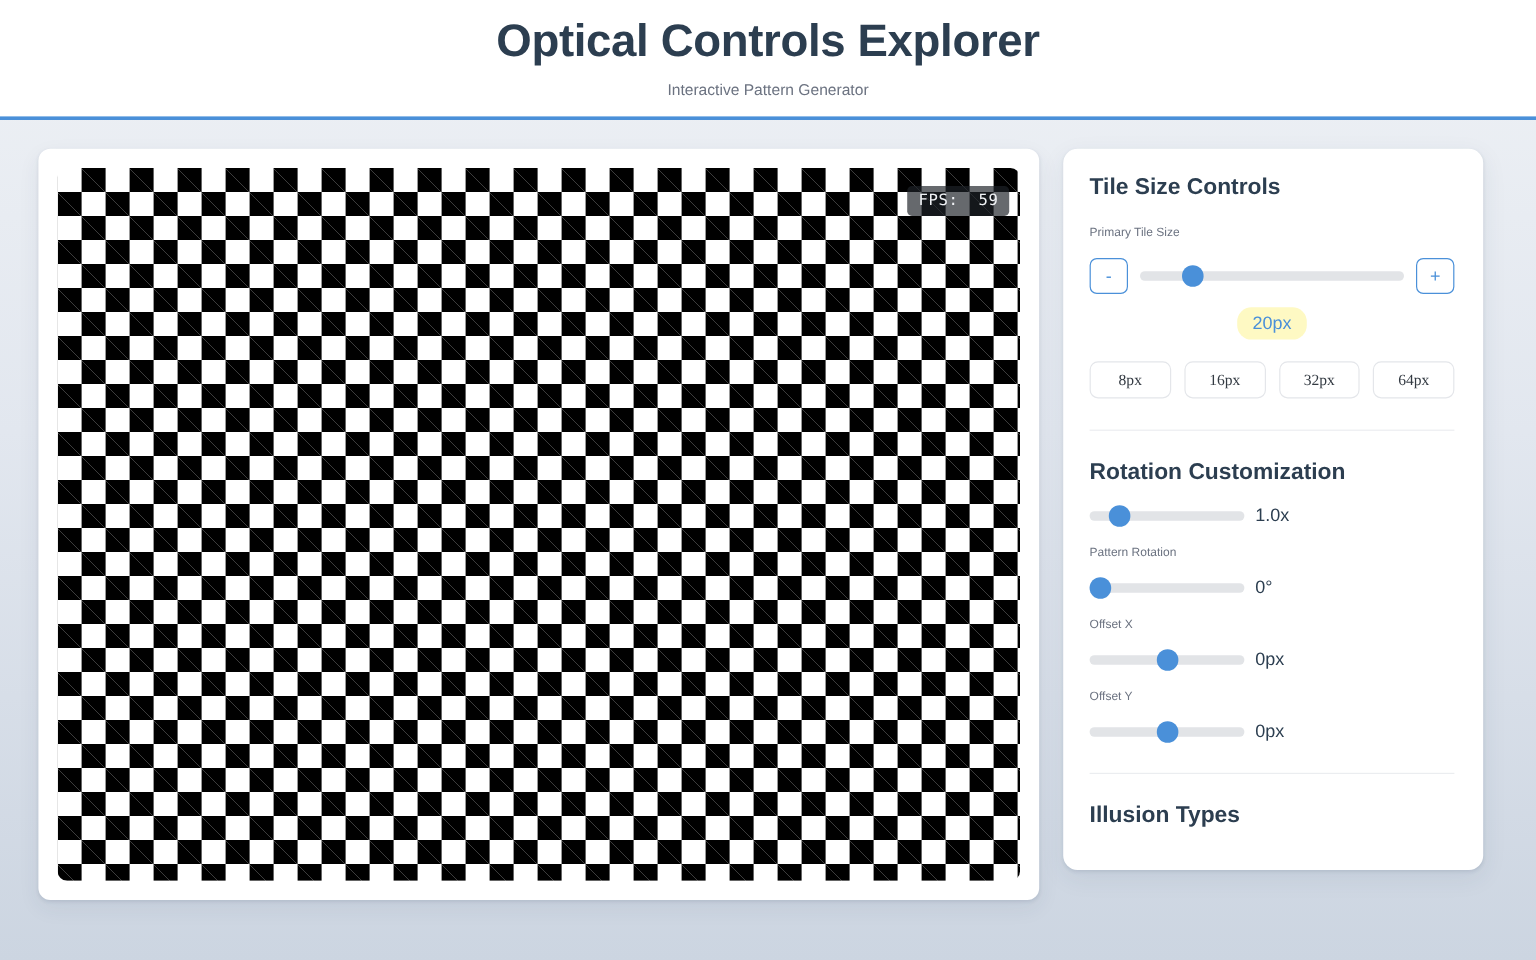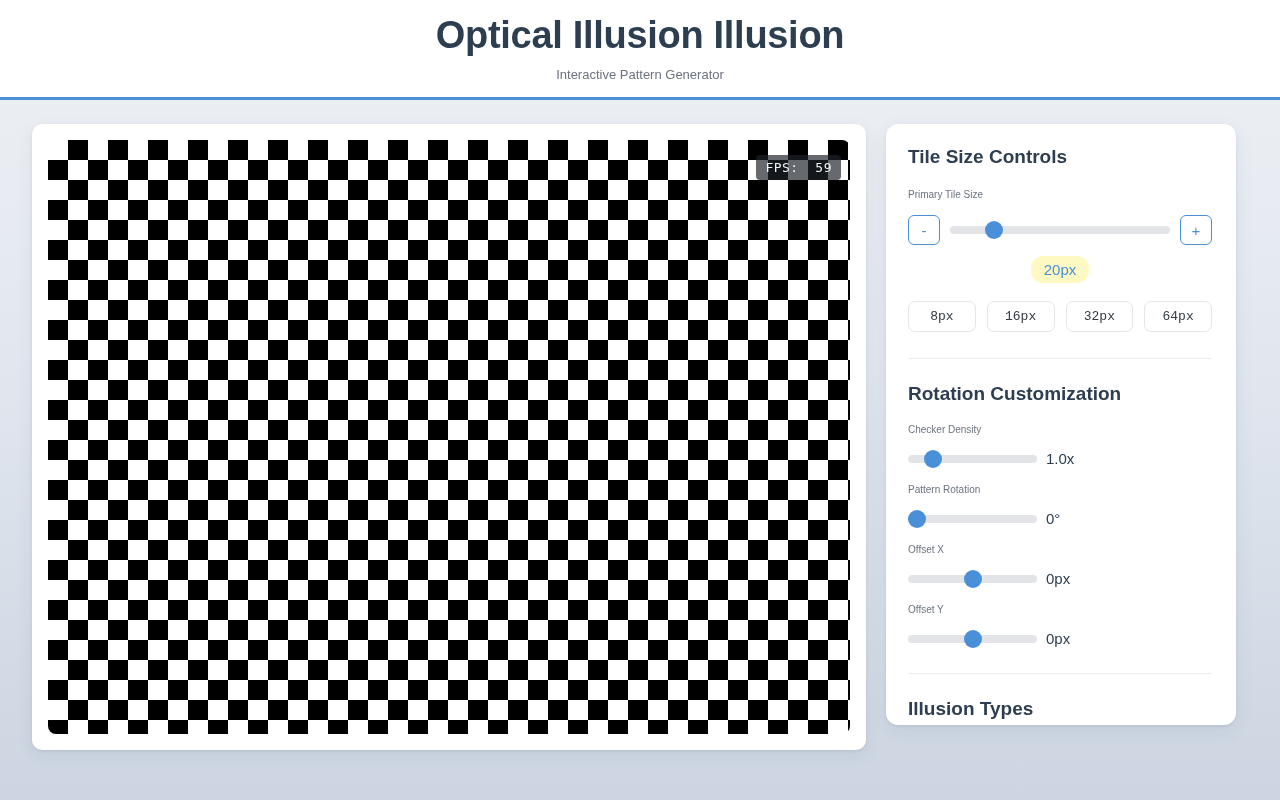--- a/index.html
+++ b/index.html
@@ -182,21 +182,21 @@
     margin-top: 18px;
   }
   .preset-btn {
     flex: 1 1 0;
     height: 31px;
     background: #ffffff;
     border: 1px solid #e4e6ea;
     border-radius: 7px;
     color: #333a42;
     font-size: 13px;
-    font-family: Liberation Mono, monospace;
+    font-family: Liberation Serif, serif;
     cursor: pointer;
     padding: 0;
   }
 
   
   .slider-field { margin-bottom: 14px; }
   .slider-field:last-child { margin-bottom: 0; }
   .slider-row {
     display: flex;
     align-items: center;
@@ -206,21 +206,21 @@
   .slider-value {
     font-size: 15px;
     line-height: 17px;
     color: #2c3e50;
   }
 </style>
 </head>
 <body>
 
 <header class="app-header">
-  <h1 class="app-title">Optical Illusion Illusion</h1>
+  <h1 class="app-title">Optical Controls Explorer</h1>
   <p class="app-subtitle">Interactive Pattern Generator</p>
 </header>
 
 <div class="app-body">
 
   <section class="canvas-card">
     <div class="pattern-canvas">
       <div class="fps-badge">FPS:  59</div>
     </div>
   </section>
@@ -246,21 +246,20 @@
       <button class="preset-btn">16px</button>
       <button class="preset-btn">32px</button>
       <button class="preset-btn">64px</button>
     </div>
 
     <div class="panel-divider"></div>
 
     <h2 class="section-title tight">Rotation Customization</h2>
 
     <div class="slider-field">
-      <div class="field-label">Checker Density</div>
       <div class="slider-row">
         <input class="range range-small" type="range" min="5" max="40" value="10" style="">
         <span class="slider-value">1.0x</span>
       </div>
     </div>
 
     <div class="slider-field">
       <div class="field-label">Pattern Rotation</div>
       <div class="slider-row">
         <input class="range range-small" type="range" min="0" max="360" value="0" style="">

